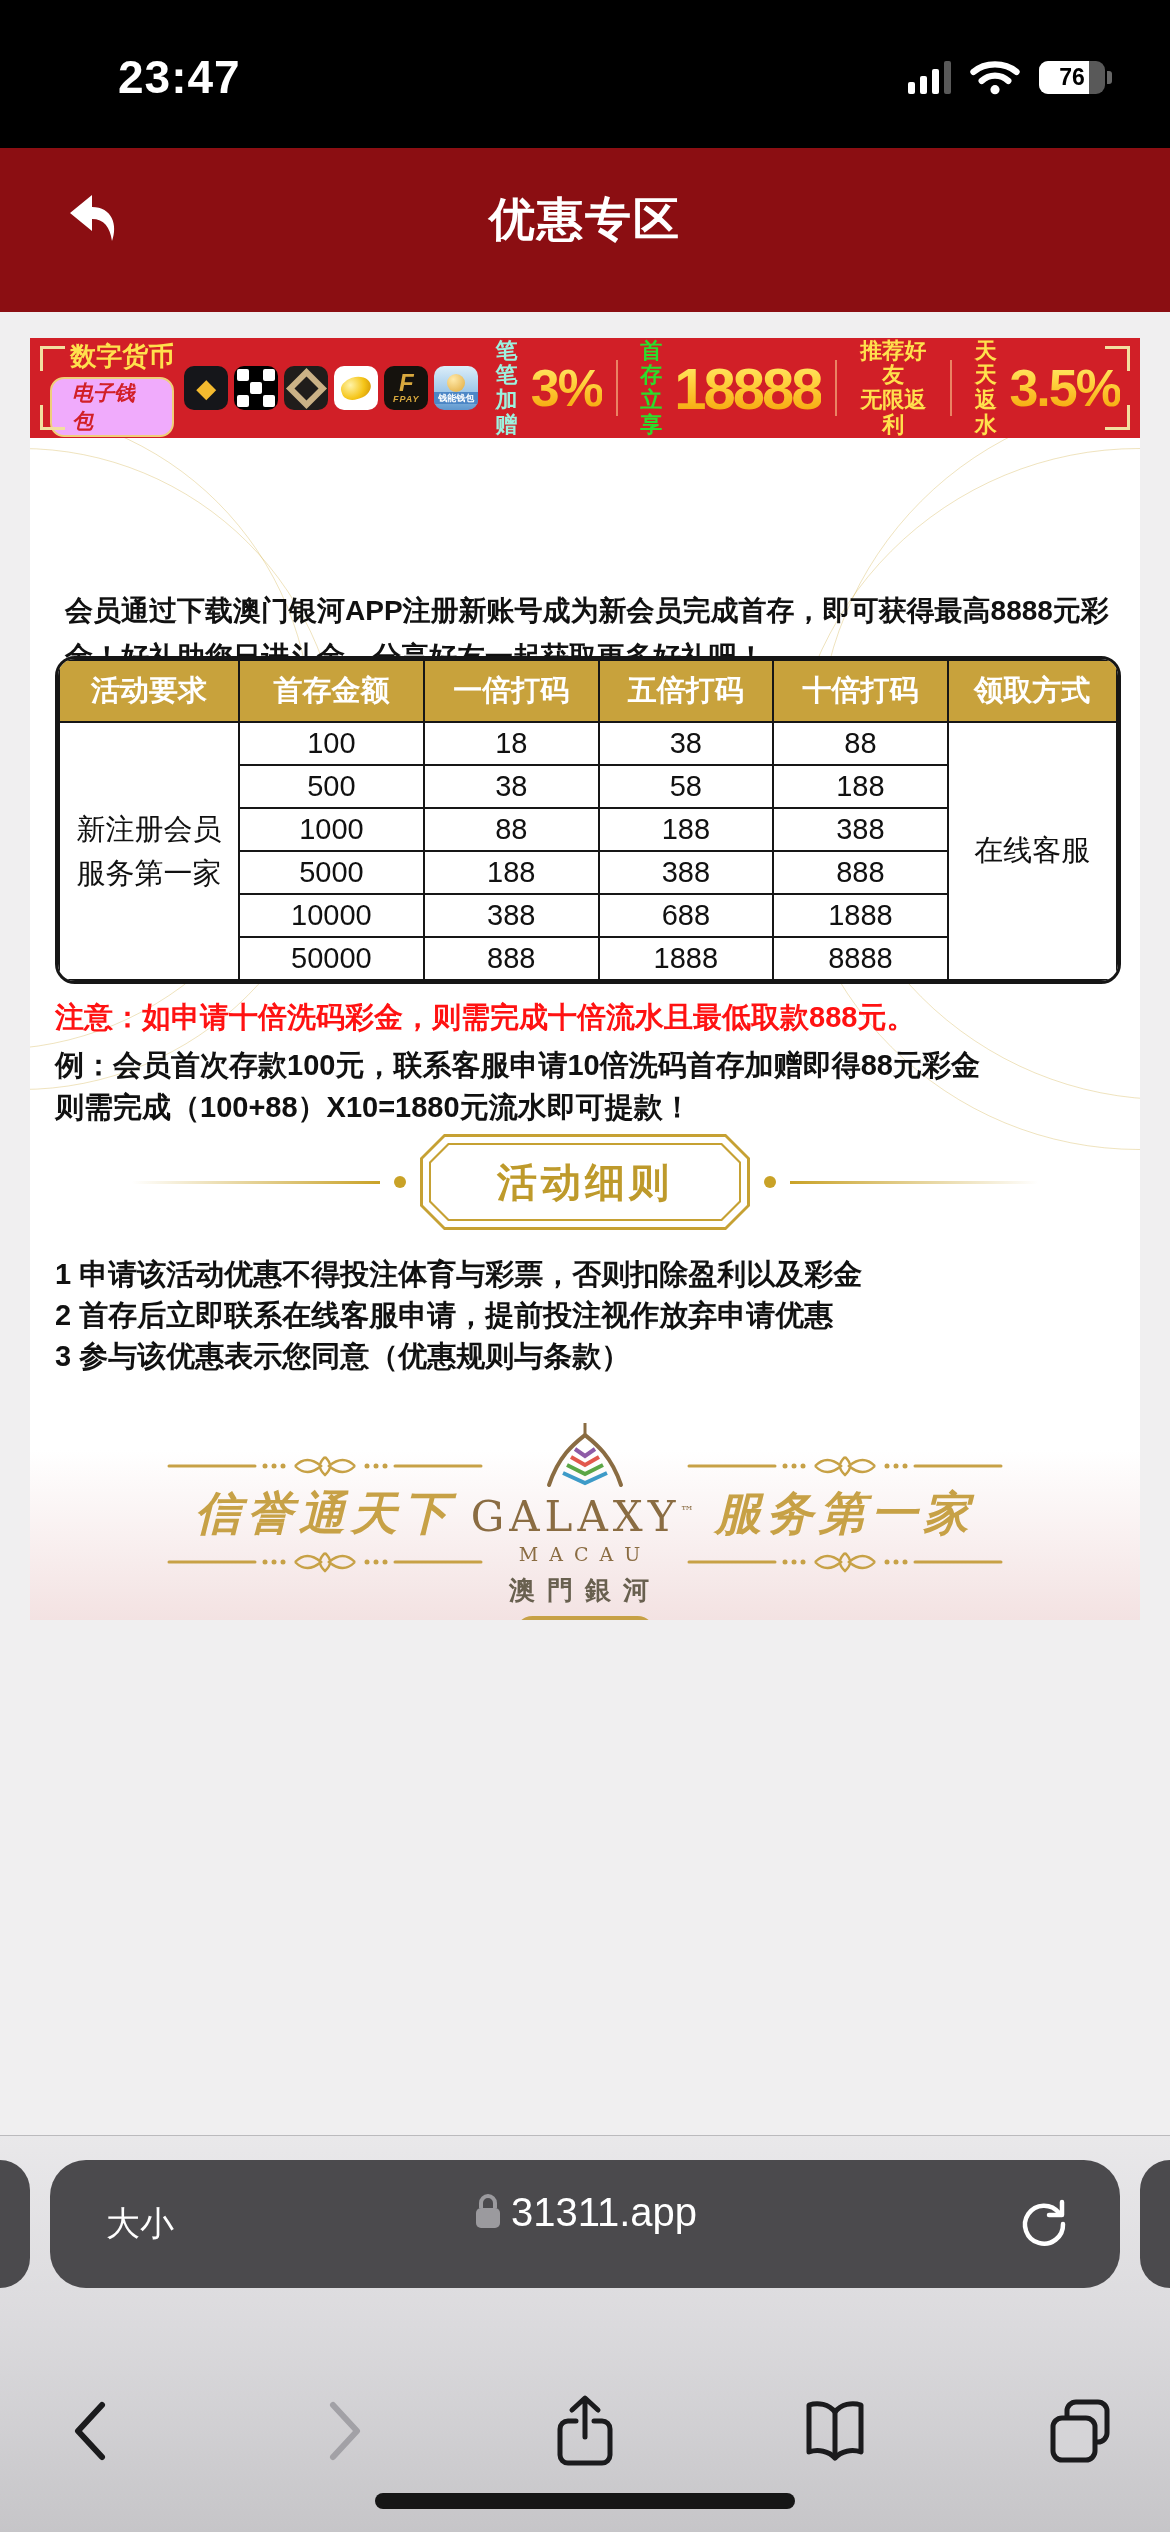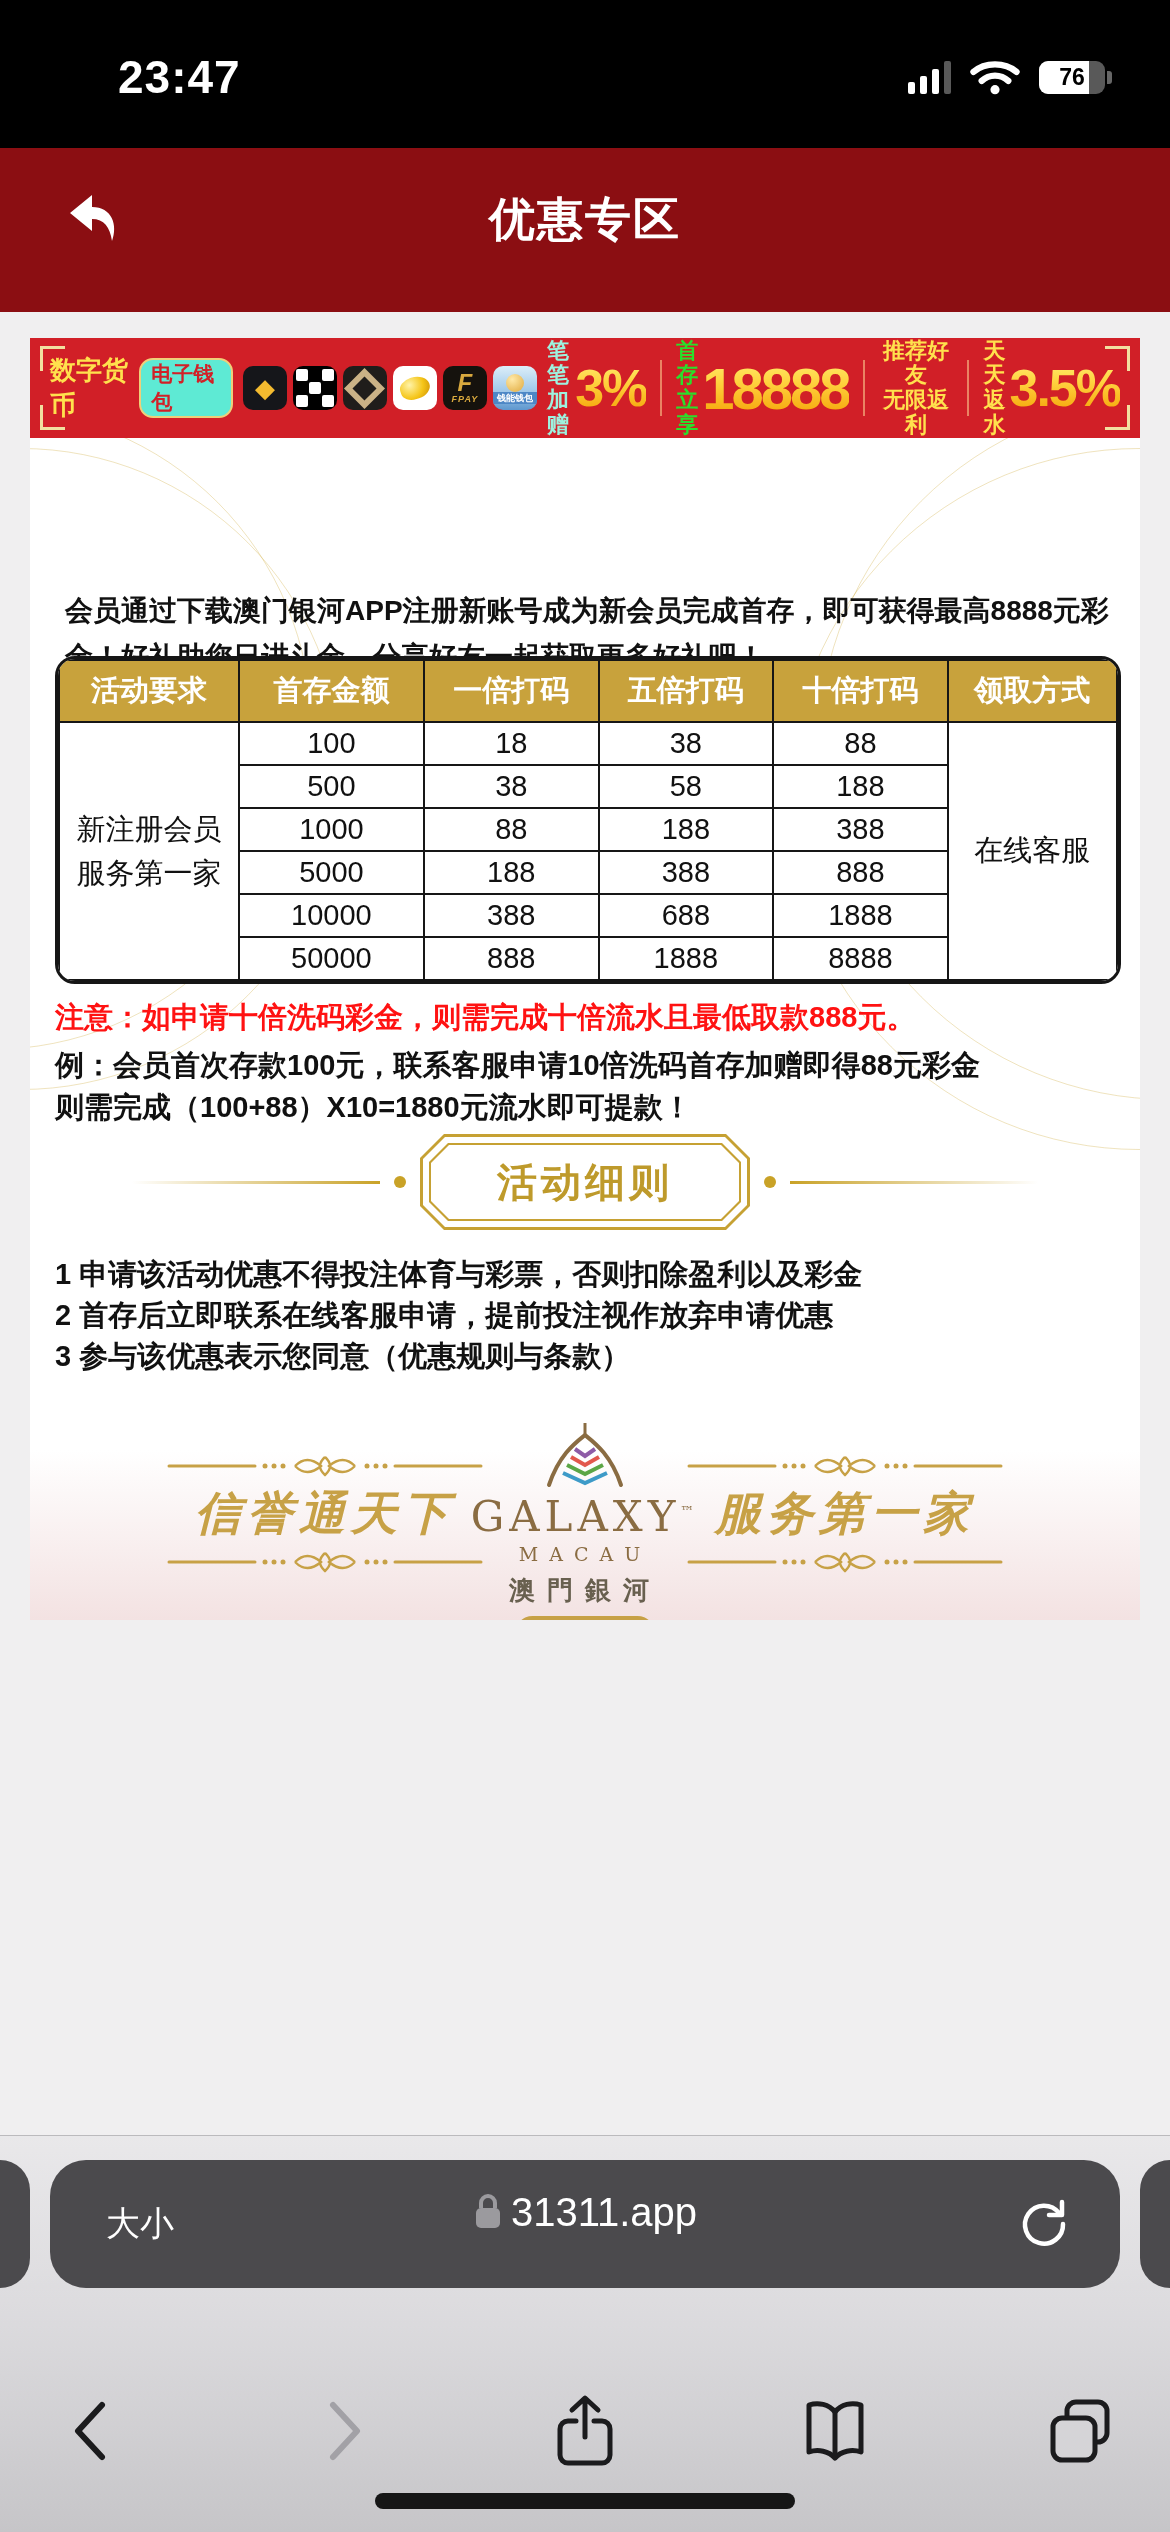--- a/index.html
+++ b/index.html
@@ -29,23 +29,23 @@
   .card{position:absolute;left:30px;top:338px;width:1110px;height:1282px;background:#fff;overflow:hidden;}
   .card .pinkfade{position:absolute;left:0;right:0;bottom:0;height:170px;background:linear-gradient(180deg,rgba(246,230,230,0),#F3E2E2);}
   .guill{position:absolute;border:1px solid rgba(201,162,39,.30);border-radius:50%;pointer-events:none;}
   
   .banner{position:absolute;top:0;left:0;width:1110px;height:100px;background:#D11F27;display:flex;align-items:center;padding:0 20px;box-sizing:border-box;gap:8px;}
   .corner{position:absolute;width:22px;height:22px;border:0 solid #F2DFA0;}
   .corner.tl{left:10px;top:8px;border-left-width:3px;border-top-width:3px;}
   .corner.tr{right:10px;top:8px;border-right-width:3px;border-top-width:3px;}
   .corner.bl{left:10px;bottom:8px;border-left-width:3px;border-bottom-width:3px;}
   .corner.br{right:10px;bottom:8px;border-right-width:3px;border-bottom-width:3px;}
-  .wallet{display:flex;flex-direction:row;align-items:center;gap:3px;margin-right:2px;}
+  .wallet{display:flex;flex-direction:column;align-items:flex-end;gap:3px;margin-right:2px;}
   .wallet .wt{color:#FFE14D;font-size:26px;font-weight:bold;}
-  .wallet .wp{background:#5eead4;color:#D22027;font-size:21px;font-weight:bold;padding:0 10px;border-radius:14px;border:2px solid #EFCF79;line-height:28px;}
+  .wallet .wp{background:#f0abfc;color:#D22027;font-size:21px;font-weight:bold;padding:0 20px;border-radius:14px;border:2px solid #EFCF79;line-height:28px;font-style:italic;}
   .pics{display:flex;gap:6px;}
   .pic{width:44px;height:44px;border-radius:10px;position:relative;overflow:hidden;display:flex;align-items:center;justify-content:center;flex:none;}
   .pic.binance{background:#15161A;color:#F3BA2F;font-size:26px;}
   .pic.okx{background:#000;}
   .okx-grid{display:grid;grid-template-columns:12px 12px 12px;grid-template-rows:12px 12px 12px;gap:1px;}
   .okx-grid b{background:transparent;}
   .okx-grid b.w{background:#fff;border-radius:2px;}
   .pic.ring{background:#201D1B;}
   .ring-d{width:17px;height:17px;border:6px solid #CBB286;transform:rotate(45deg);}
   .pic.bean{background:#fff;}

